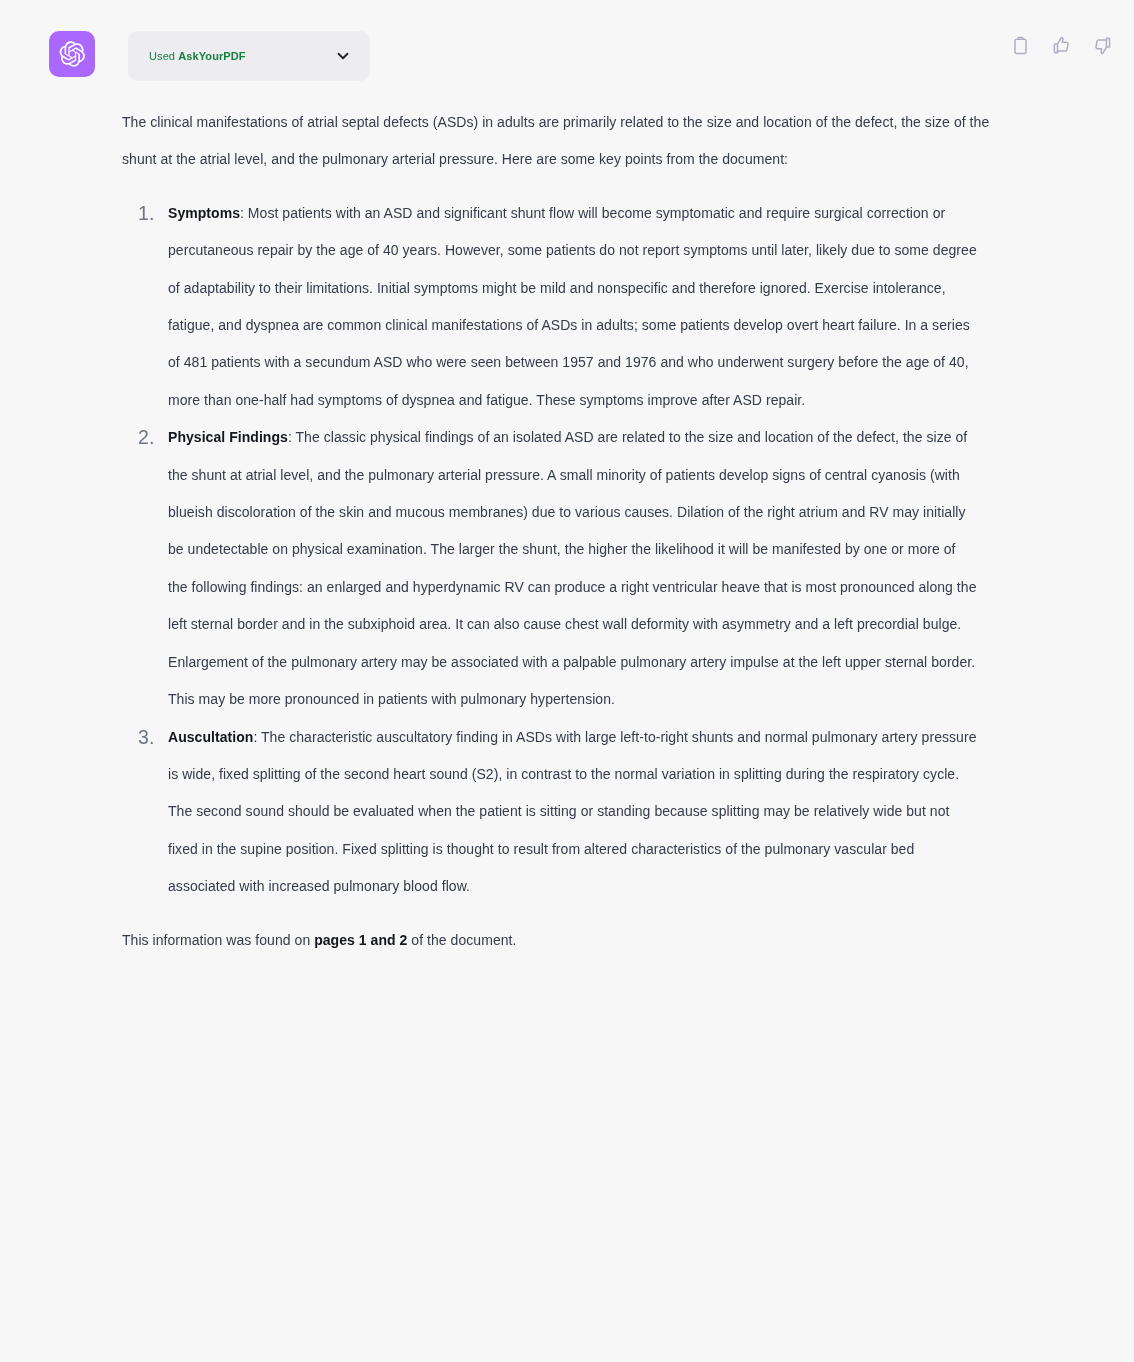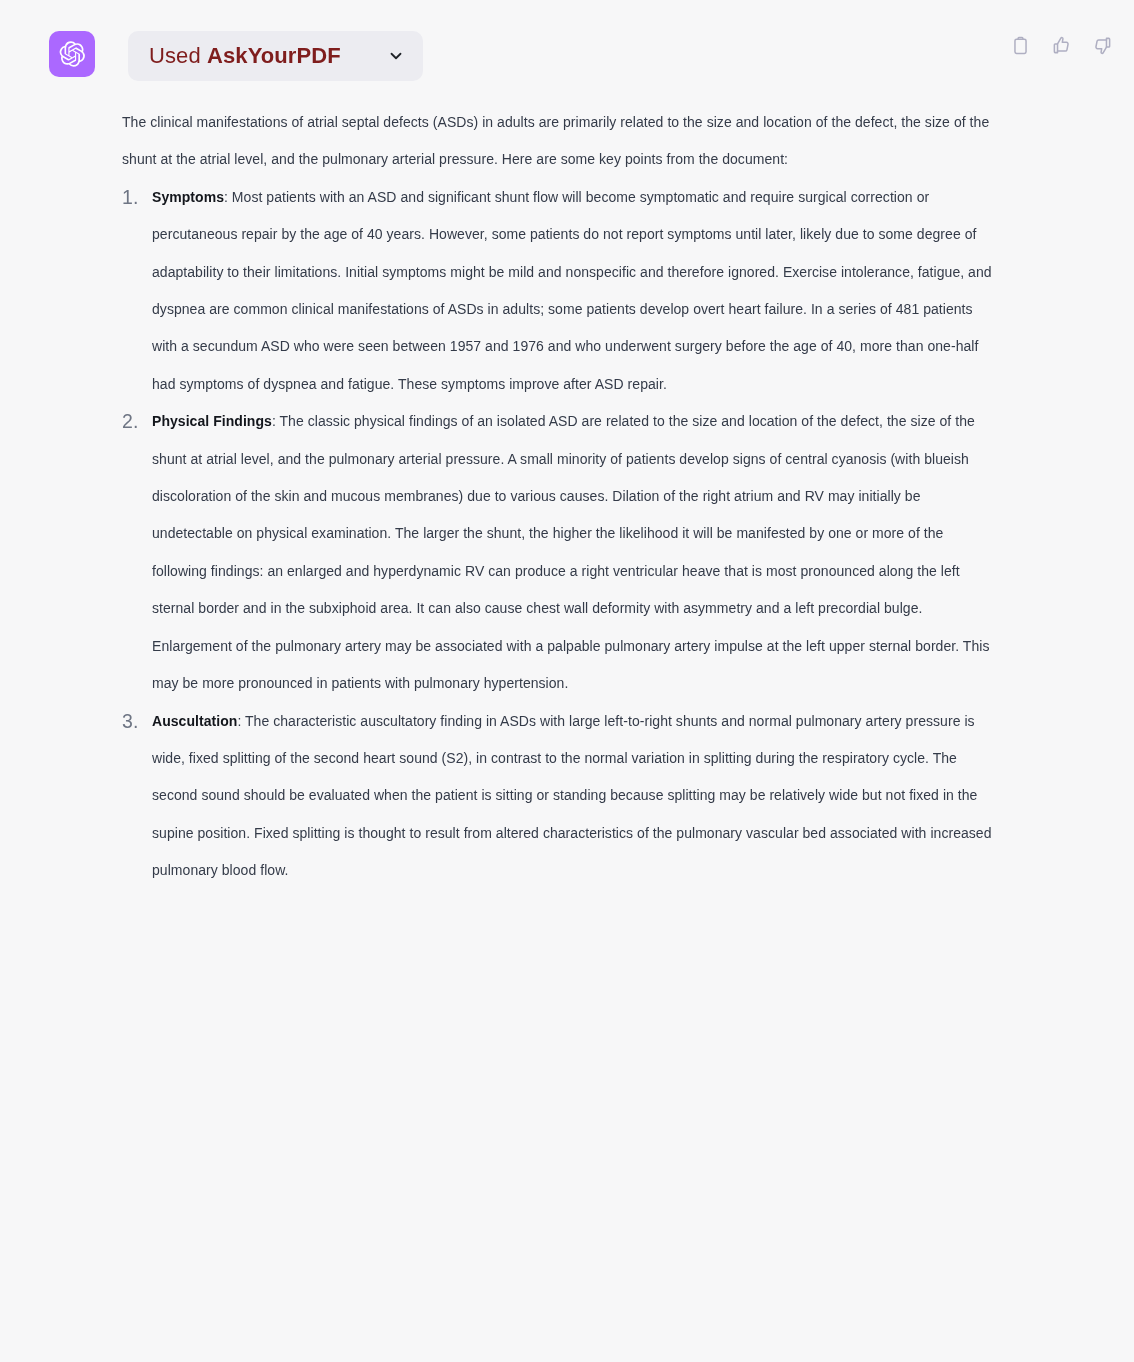--- a/index.html
+++ b/index.html
@@ -54,22 +54,22 @@
     min-width: 242px;
     background: #ECECF1;
     border-radius: 10px;
     display: flex;
     align-items: center;
     padding: 0 18px 0 21px;
     cursor: pointer;
     user-select: none;
   }
   .plugin-chip-label {
-    font-size: 22px;
-    color: #7f1d1d;
+    font-size: 11px;
+    color: #15803d;
     letter-spacing: 0.1px;
     white-space: nowrap;
   }
   .plugin-chip-label b { font-weight: 700; }
   .plugin-chip-chevron {
     margin-left: auto;
     padding-left: 46px;
     display: flex;
     align-items: center;
     color: #1F2328;
@@ -108,21 +108,21 @@
   }
 
   .content p {
     margin: 0 0 0 0;
   }
   .intro-para { margin-bottom: 26px; }
 
   ol.key-points {
     list-style: none;
     counter-reset: kp;
-    margin: 0;
+    margin: 16px;
     padding: 0;
   }
   ol.key-points > li {
     counter-increment: kp;
     position: relative;
     padding-left: 30px;
     margin: 0;
   }
   ol.key-points > li::before {
     content: counter(kp) ".";
@@ -186,16 +186,17 @@
   <div class="content">
 
     <p class="intro-para">The clinical manifestations of atrial septal defects (ASDs) in adults are primarily related to the size and location of the defect, the size of the shunt at the atrial level, and the pulmonary arterial pressure. Here are some key points from the document:</p>
 
     <ol class="key-points">
       <li><span class="li-term">Symptoms</span><span>: Most patients with an ASD and significant shunt flow will become symptomatic and require surgical correction or percutaneous repair by the age of 40 years. However, some patients do not report symptoms until later, likely due to some degree of adaptability to their limitations. Initial symptoms might be mild and nonspecific and therefore ignored. Exercise intolerance, fatigue, and dyspnea are common clinical manifestations of ASDs in adults; some patients develop overt heart failure. In a series of 481 patients with a secundum ASD who were seen between 1957 and 1976 and who underwent surgery before the age of 40, more than one-half had symptoms of dyspnea and fatigue. These symptoms improve after ASD repair.</span></li>
       <li><span class="li-term">Physical Findings</span><span>: The classic physical findings of an isolated ASD are related to the size and location of the defect, the size of the shunt at atrial level, and the pulmonary arterial pressure. A small minority of patients develop signs of central cyanosis (with blueish discoloration of the skin and mucous membranes) due to various causes. Dilation of the right atrium and RV may initially be undetectable on physical examination. The larger the shunt, the higher the likelihood it will be manifested by one or more of the following findings: an enlarged and hyperdynamic RV can produce a right ventricular heave that is most pronounced along the left sternal border and in the subxiphoid area. It can also cause chest wall deformity with asymmetry and a left precordial bulge. Enlargement of the pulmonary artery may be associated with a palpable pulmonary artery impulse at the left upper sternal border. This may be more pronounced in patients with pulmonary hypertension.</span></li>
       <li><span class="li-term">Auscultation</span><span>: The characteristic auscultatory finding in ASDs with large left-to-right shunts and normal pulmonary artery pressure is wide, fixed splitting of the second heart sound (S2), in contrast to the normal variation in splitting during the respiratory cycle. The second sound should be evaluated when the patient is sitting or standing because splitting may be relatively wide but not fixed in the supine position. Fixed splitting is thought to result from altered characteristics of the pulmonary vascular bed associated with increased pulmonary blood flow.</span></li>
     </ol>
 
+    <p class="closing-para"><span>This information was found on </span><b>pages 1 and 2</b><span> of the document.</span></p>
 
   </div>
 
 </div>
 
 </body></html>

